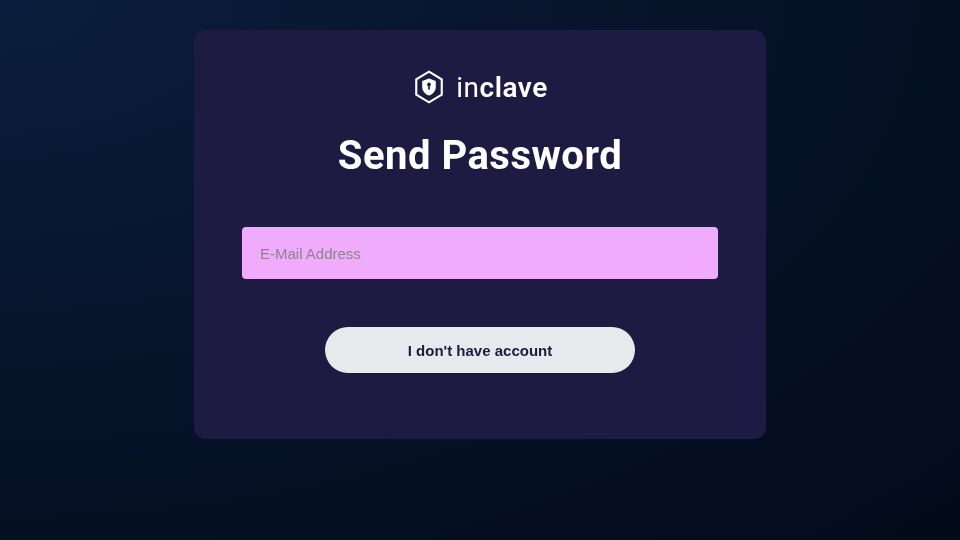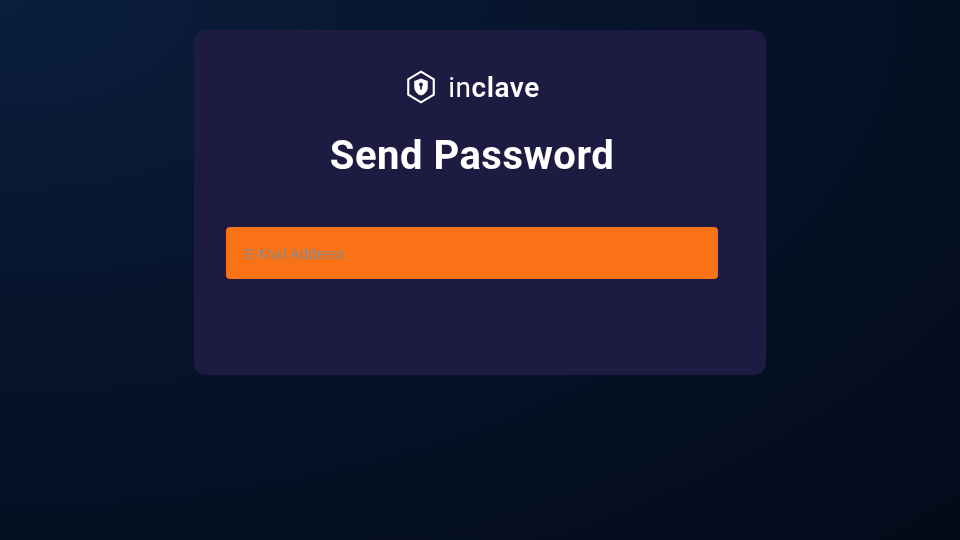--- a/index.html
+++ b/index.html
@@ -15,21 +15,21 @@
       display: flex;
       justify-content: center;
       align-items: flex-start;
       padding-top: 30px;
       overflow: hidden;
     }
     .card {
       background: #1e1b42;
       border-radius: 12px;
       width: 572px;
-      padding: 40px 48px 48px 32px;
+      padding: 40px 48px 48px 48px;
       display: flex;
       flex-direction: column;
       align-items: center;
     }
     .logo-wrap {
       display: flex;
       align-items: center;
       gap: 10px;
       margin-bottom: 28px;
     }
@@ -49,21 +49,21 @@
     .title {
       color: #ffffff;
       font-size: 40px;
       font-weight: 700;
       margin-bottom: 48px;
       letter-spacing: 0.5px;
     }
     .email-input {
       width: 100%;
       height: 52px;
-      background: #f97316;
+      background: #f0abfc;
       border: none;
       border-radius: 4px;
       padding: 0 18px;
       font-size: 15px;
       color: #333;
       margin-bottom: 48px;
       outline: none;
     }
     .email-input::placeholder {
       color: #888;
@@ -101,13 +101,14 @@
       </svg>
     </span>
     <span class="brand"><span class="thin">in</span><span>clave</span></span>
   </div>
 
   <h1 class="title">Send Password</h1>
 
   <input type="email" class="email-input" placeholder="E-Mail Address" style="">
 
 
+  <button class="btn btn-secondary">I don't have account</button>
 </div>
 
 </body></html>

